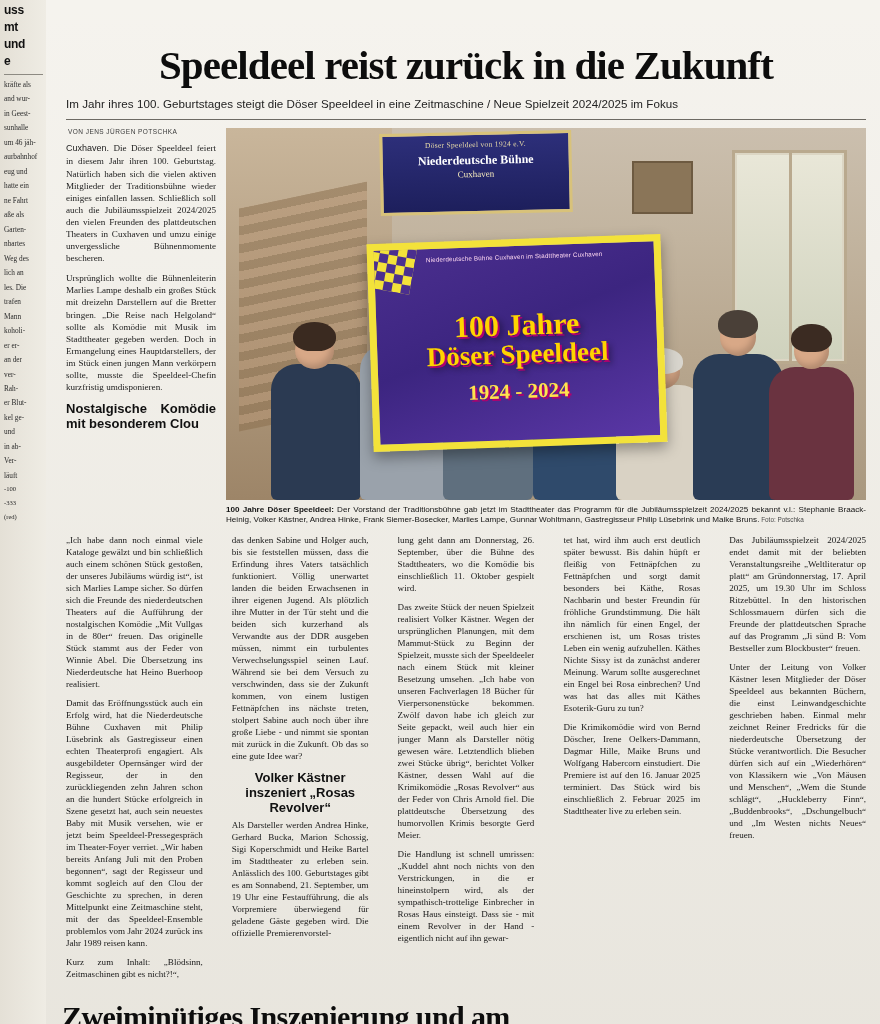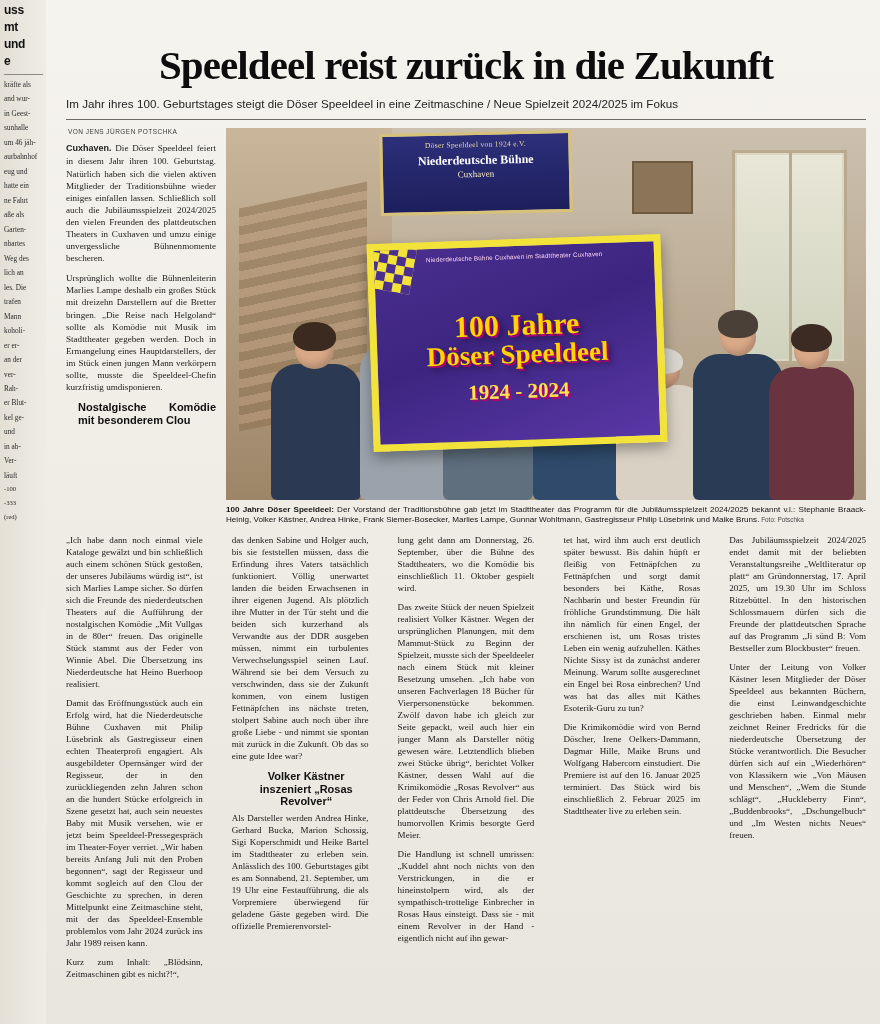--- a/index.html
+++ b/index.html
@@ -112,29 +112,29 @@
   .byline {
     font-family: "Liberation Sans", sans-serif;
     font-size: 6.5px;
     letter-spacing: 0.45px;
     color: #3a3a3a;
     margin: 0 0 6px 2px;
   }
   .lead-col p { margin: 0 0 8px 0; }
   .lead-col .dateline {
     font-family: "Liberation Sans", sans-serif;
+    font-weight: normal;
+    font-size: 9px;
+  }
+  .sub-hl {
+    font-family: "Liberation Sans", sans-serif;
     font-weight: bold;
-    font-size: 9px;
-  }
-  .sub-hl {
-    font-family: "Liberation Sans", sans-serif;
-    font-weight: bold;
-    font-size: 11px;
+    font-size: 13px;
     line-height: 1.16;
-    margin: 4px 0 5px 12px;
+    margin: 4px 0 5px 0;
     color: #111;
   }
   .photo-wrap {
     flex: 1 1 auto;
     position: relative;
   }
   .photo {
     position: relative;
     width: 100%;
     height: 372px;
@@ -446,13 +446,16 @@
         <p>Die Krimikomödie wird von Bernd Döscher, Irene Oelkers-Dammann, Dagmar Hille, Maike Bruns und Wolfgang Habercorn einstudiert. Die Premiere ist auf den 16. Januar 2025 terminiert. Das Stück wird bis einschließlich 2. Februar 2025 im Stadttheater live zu erleben sein.</p>
       </div>
 
       <div class="col">
         <p>Das Jubiläumsspielzeit 2024/2025 endet damit mit der beliebten Veranstaltungsreihe „Weltliteratur op platt“ am Gründonnerstag, 17. April 2025, um 19.30 Uhr im Schloss Ritzebüttel. In den historischen Schlossmauern dürfen sich die Freunde der plattdeutschen Sprache auf das Programm „Ji sünd B: Vom Bestseller zum Blockbuster“ freuen.</p>
         <p>Unter der Leitung von Volker Kästner lesen Mitglieder der Döser Speeldeel aus bekannten Büchern, die einst Leinwandgeschichte geschrieben haben. Einmal mehr zeichnet Reiner Fredricks für die niederdeutsche Übersetzung der Stücke verantwortlich. Die Besucher dürfen sich auf ein „Wiederhören“ von Klassikern wie „Von Mäusen und Menschen“, „Wem die Stunde schlägt“, „Huckleberry Finn“, „Buddenbrooks“, „Dschungelbuch“ und „Im Westen nichts Neues“ freuen.</p>
       </div>
     </div>
   </div>
 
+  <div class="bottom-bleed">
+    <div class="big">Zweiminütiges Inszenierung und am</div>
+  </div>
 </div>
 
 </body></html>

